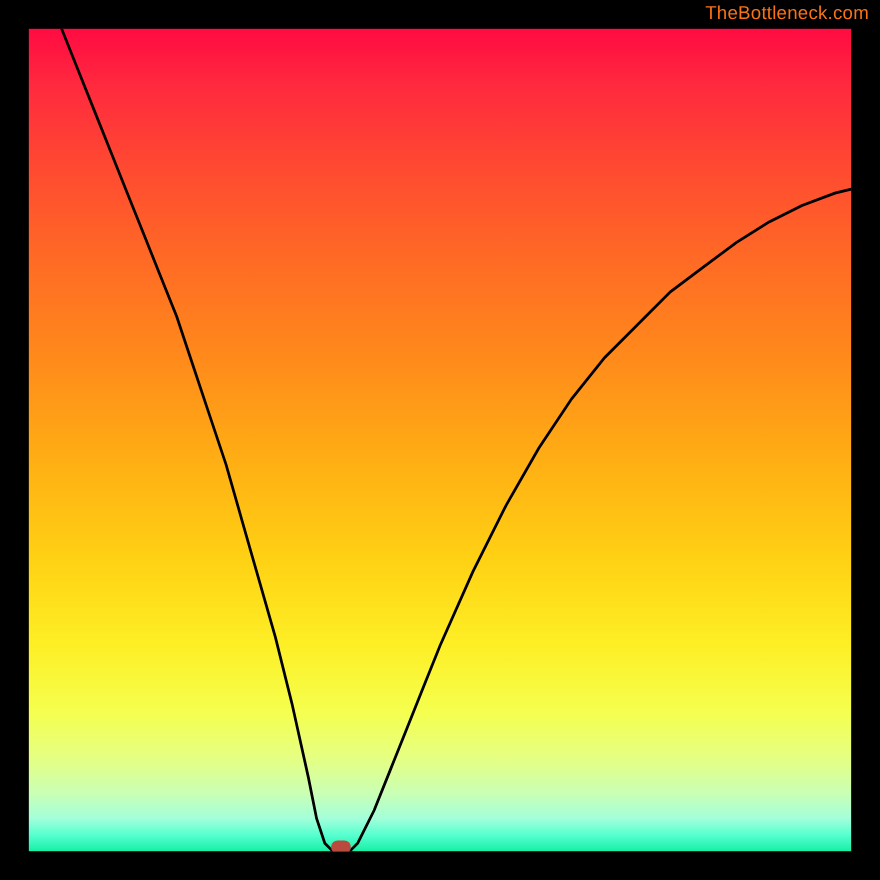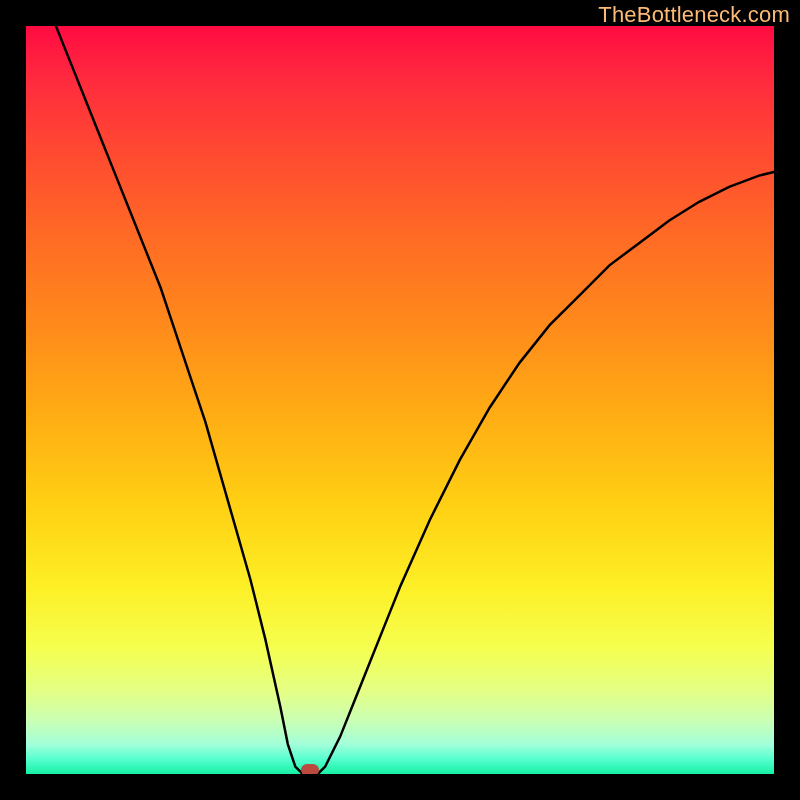--- a/index.html
+++ b/index.html
@@ -53,22 +53,22 @@
     width: 18px;
     height: 12px;
     border-radius: 6px;
     background: #b94a3d;
     transform: translate(-50%, -50%);
   }
   .watermark {
     position: absolute;
     top: 2px;
     right: 10px;
-    color: #fdba74;
-    font-size: 22px;
+    color: #f97316;
+    font-size: 17px;
     letter-spacing: 0.2px;
     font-weight: 500;
   }
 </style>
 </head>
 <body>
 
 <div class="frame">
   <div class="plot-area">
     <div class="gradient"></div>

